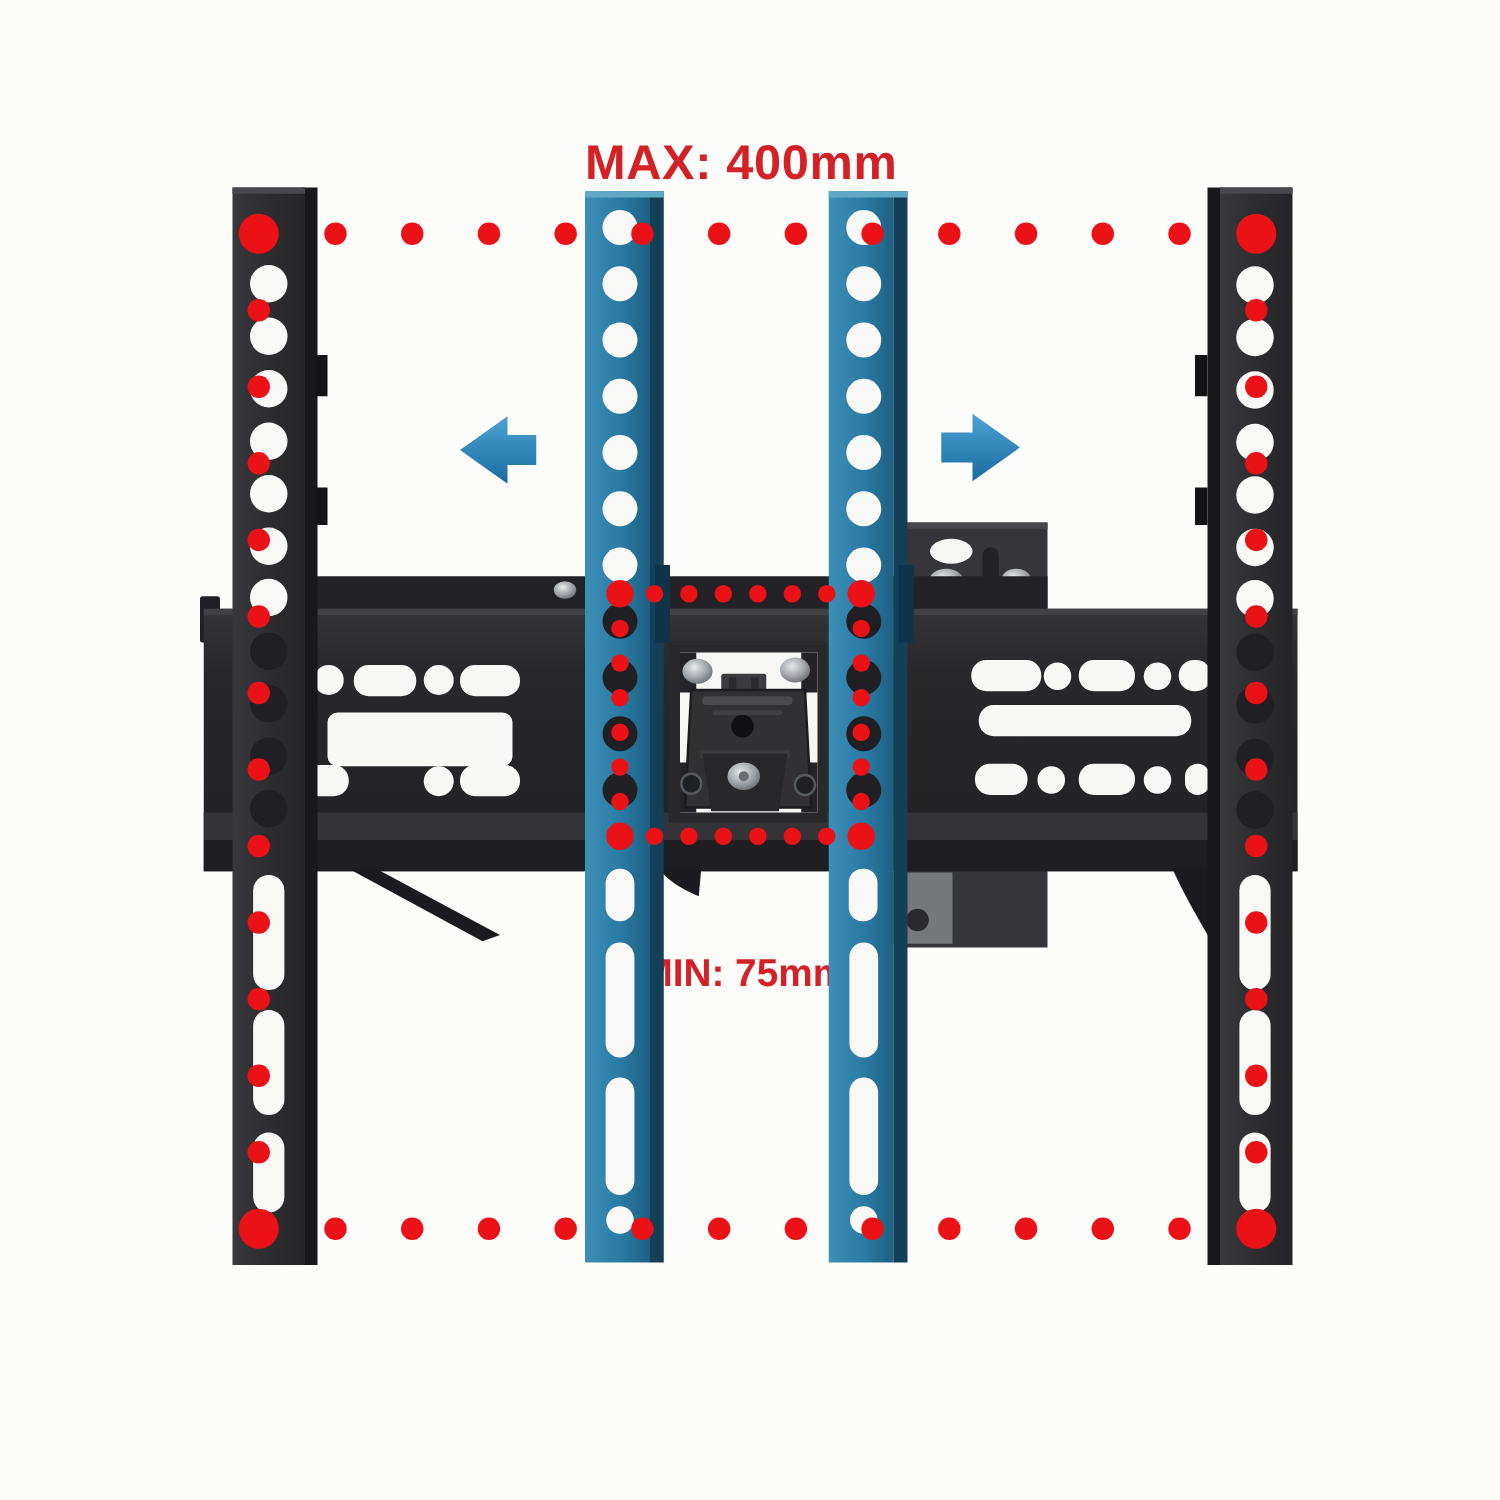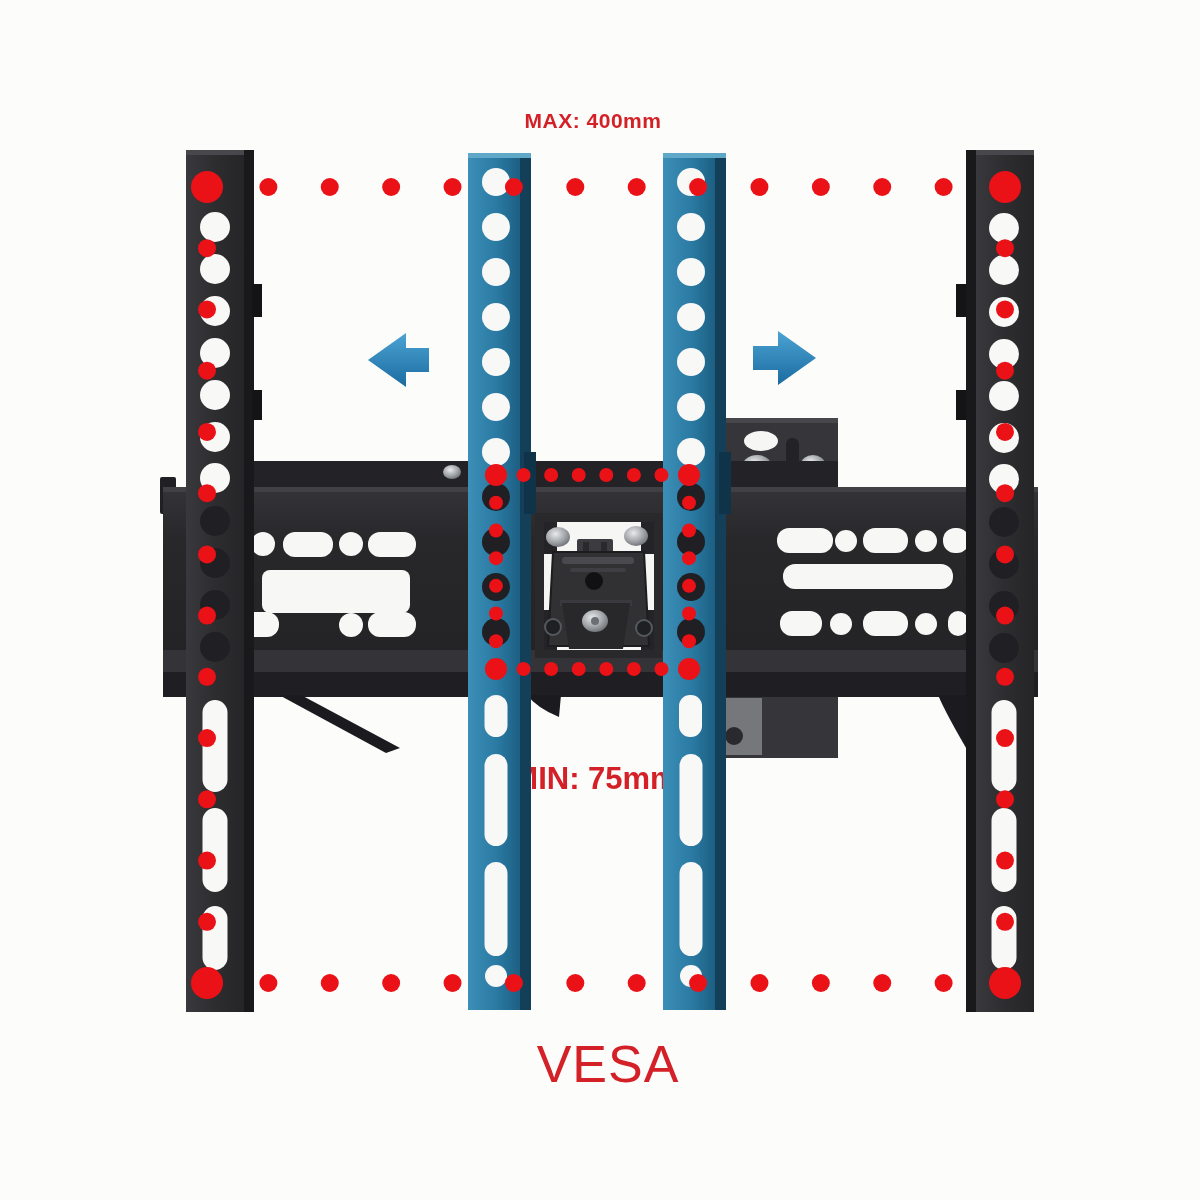--- a/index.html
+++ b/index.html
@@ -1,36 +1,35 @@
 <!DOCTYPE html>
 <html style="--bg: #fcfcfb; --dot-red: #ea1117; --text-red: #d42127;"><head>
 <meta charset="utf-8">
 <style>
   html,body{margin:0;padding:0;}
   body{width:1200px;height:1200px;background:#fcfcfb;}
   .canvas{position:relative;width:1200px;height:1200px;background:var(--bg,#fcfcfb);
           overflow:hidden;font-family:"Liberation Sans",sans-serif;}
   .canvas svg{position:absolute;left:0;top:0;z-index:2;}
   .label{position:absolute;z-index:1;color:var(--text-red,#d42127);font-weight:bold;text-align:center;}
-  .label.max{left:393px;top:109px;width:400px;font-size:21px;letter-spacing:.5px;}
+  .label.max{left:393px;top:109px;width:400px;font-size:39px;letter-spacing:.5px;}
   .label.min{left:400px;top:761px;width:390px;font-size:31px;}
   .label.vesa{left:408px;top:1034px;width:400px;font-size:52px;font-weight:400;letter-spacing:1px;}
   .vdot{fill:var(--dot-red,#ea1117);}
   .cut{fill:#f7f7f6;}
   .hole-light{fill:#f8f8f7;}
   .hole-dark{fill:#202024;}
 </style>
 </head>
 <body>
 
 <div class="canvas">
 
   <div class="label max">MAX: 400mm</div>
   <div class="label min">MIN: 75mm</div>
-  <div class="label vesa">VESA</div>
 
   <svg width="1200" height="1200" viewBox="0 0 1200 1200">
     <defs>
       <linearGradient id="gBlue" x1="0" y1="0" x2="1" y2="0">
         <stop offset="0" stop-color="#3c8fb7"></stop>
           <stop offset="0.55" stop-color="#2a7aa3"></stop>
           <stop offset="1" stop-color="#1d5f82"></stop>
       </linearGradient>
       <linearGradient id="gRail" x1="0" y1="0" x2="0" y2="1">
         <stop offset="0" stop-color="#343438"></stop>

